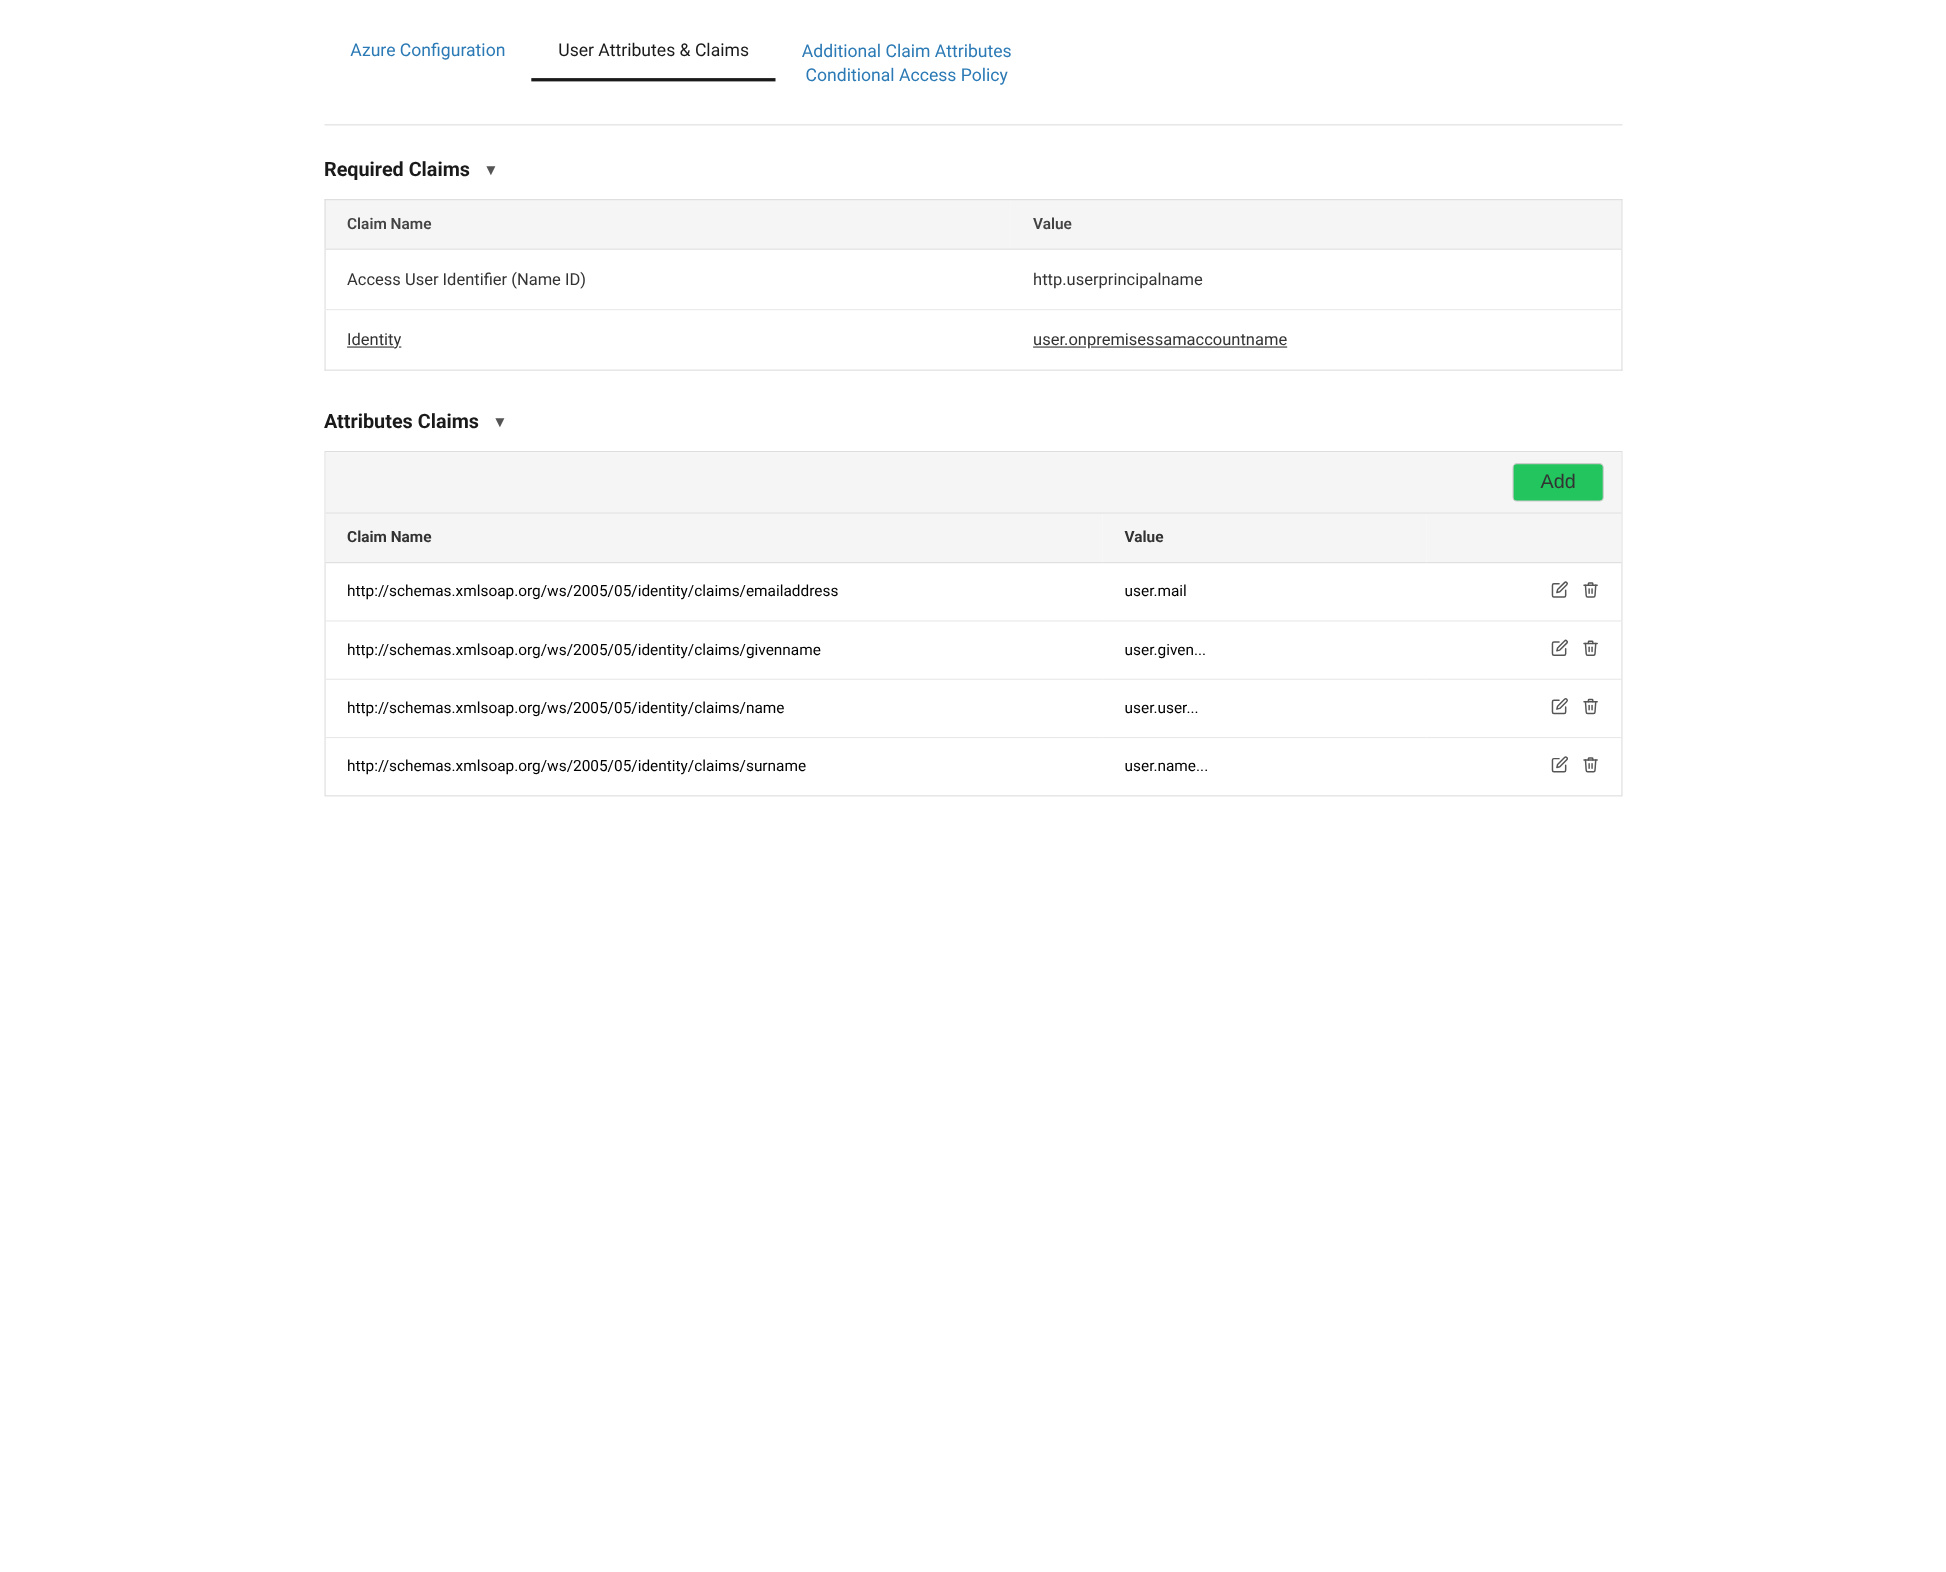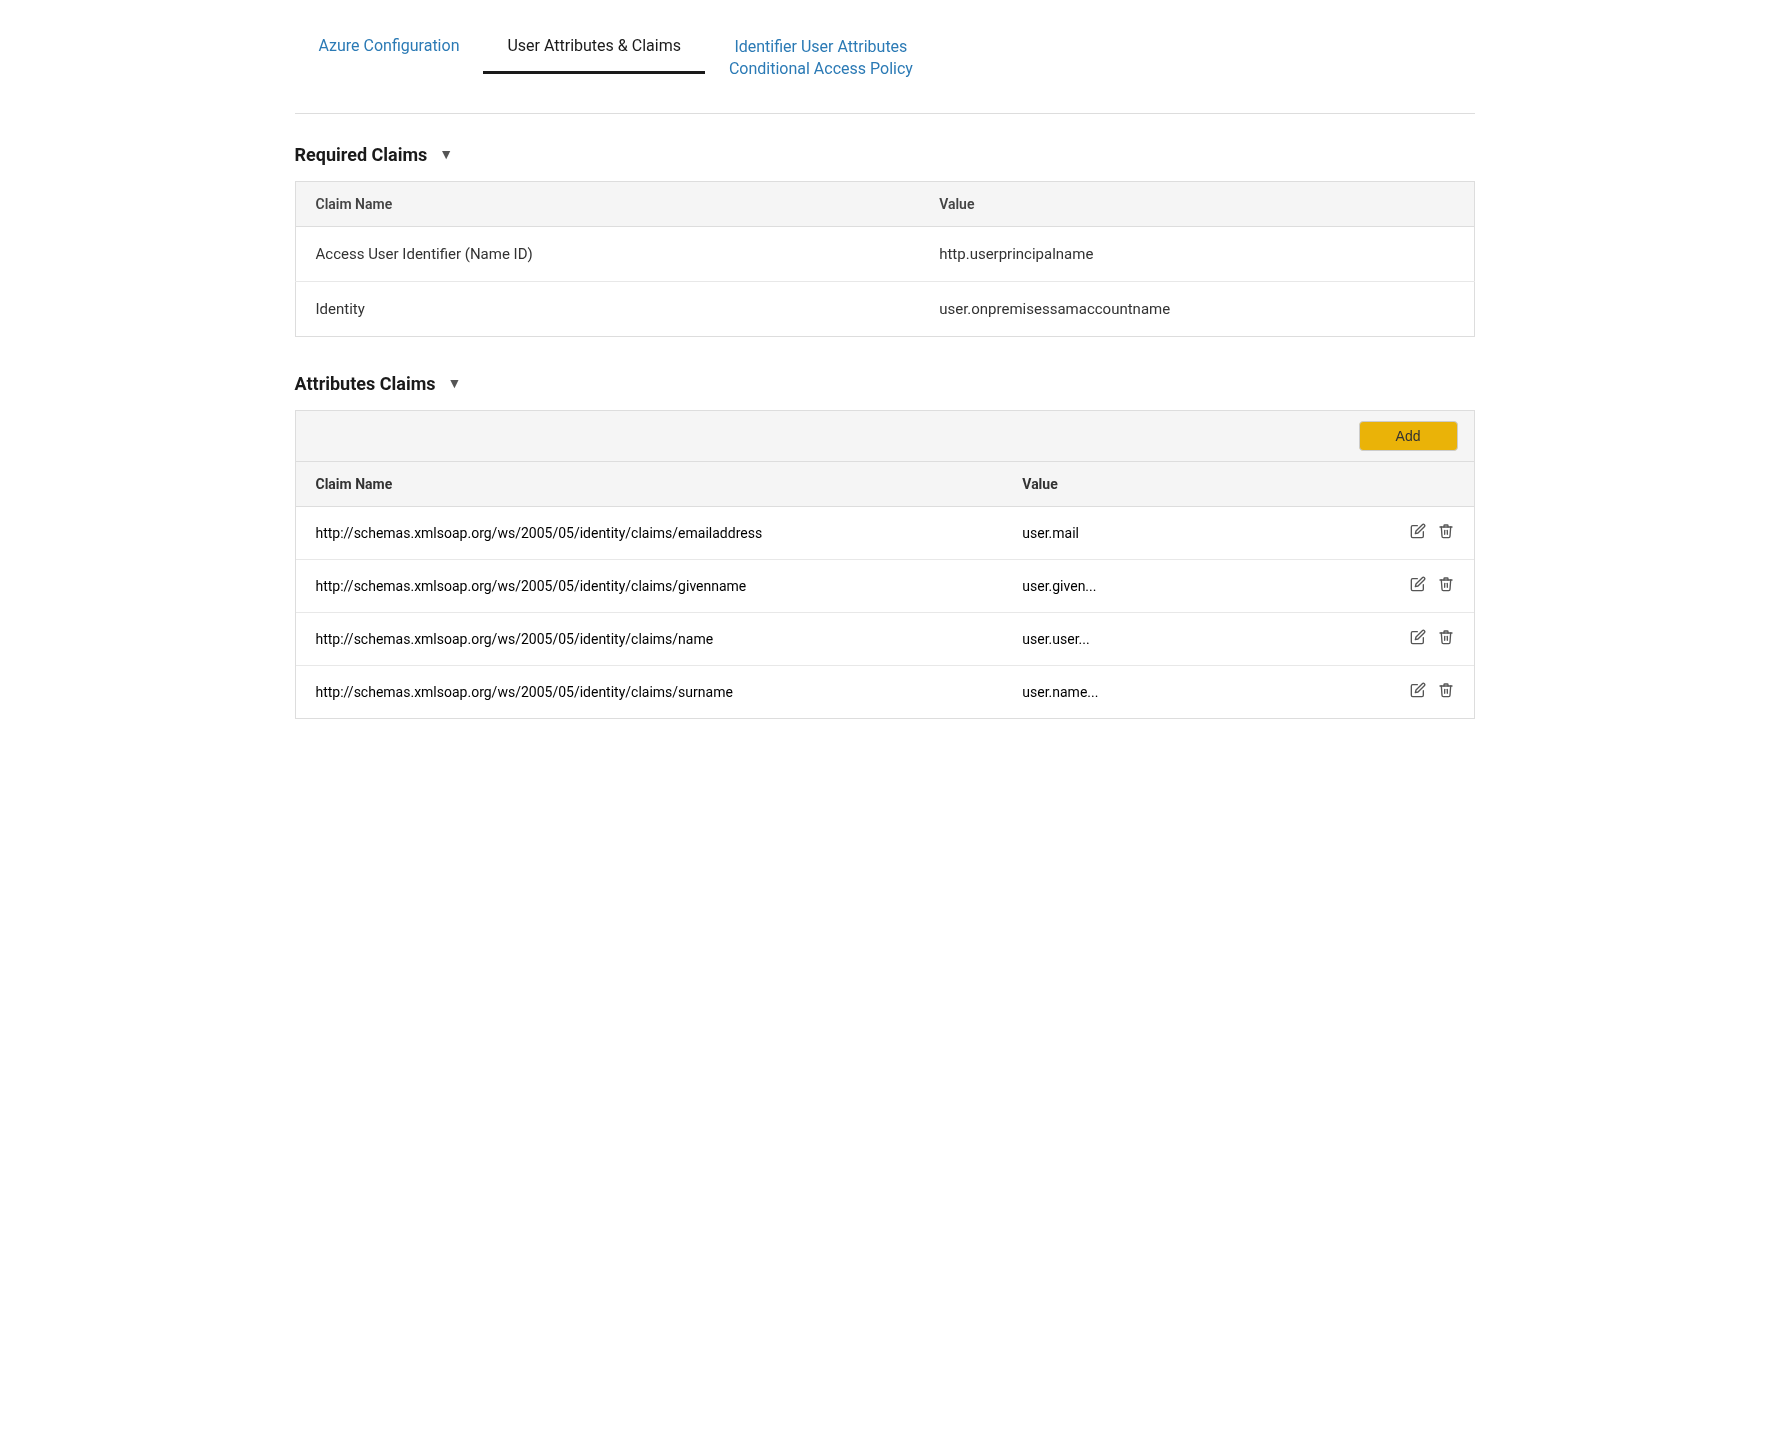--- a/index.html
+++ b/index.html
@@ -92,20 +92,21 @@
     .claims-table td {
       padding: 18px 20px;
       border-bottom: 1px solid #e8e8e8;
       font-size: 15px;
       color: #333;
       vertical-align: middle;
     }
 
     .claims-table tr:last-child td {
       border-bottom: none;
+      text-decoration: underline;
     }
 
     .claims-table .col-name {
       width: 45%;
     }
 
     .claims-table .col-value {
       width: 40%;
     }
 
@@ -117,25 +118,25 @@
 
     .additional-claims-toolbar {
       background-color: #f5f5f5;
       padding: 10px 16px;
       display: flex;
       justify-content: flex-end;
       border-bottom: 1px solid #ddd;
     }
 
     .add-button {
-      padding: 6px 36px;
-      background: #eab308;
+      padding: 6px 24px;
+      background: #22c55e;
       border: 1px solid #ccc;
       border-radius: 4px;
-      font-size: 14px;
+      font-size: 18px;
       cursor: pointer;
       color: #333;
     }
 
     .additional-claims-table {
       width: 100%;
       border-collapse: collapse;
     }
 
     .additional-claims-table thead tr {
@@ -191,21 +192,21 @@
   </style>
 </head>
 <body>
 
 <div class="page-container">
 
   <nav class="tab-nav">
     <a class="tab-item">Azure Configuration</a>
     <a class="tab-item active">User Attributes &amp; Claims</a>
     <a class="tab-item multi-line">
-      <span>Identifier User Attributes</span><br>
+      <span>Additional Claim Attributes</span><br>
       <span>Conditional Access Policy</span>
     </a>
   </nav>
 
   <div class="section-header">
     <span>Required Claims</span>
     <span class="chevron-icon">▼</span>
   </div>
 
   <table class="claims-table">

